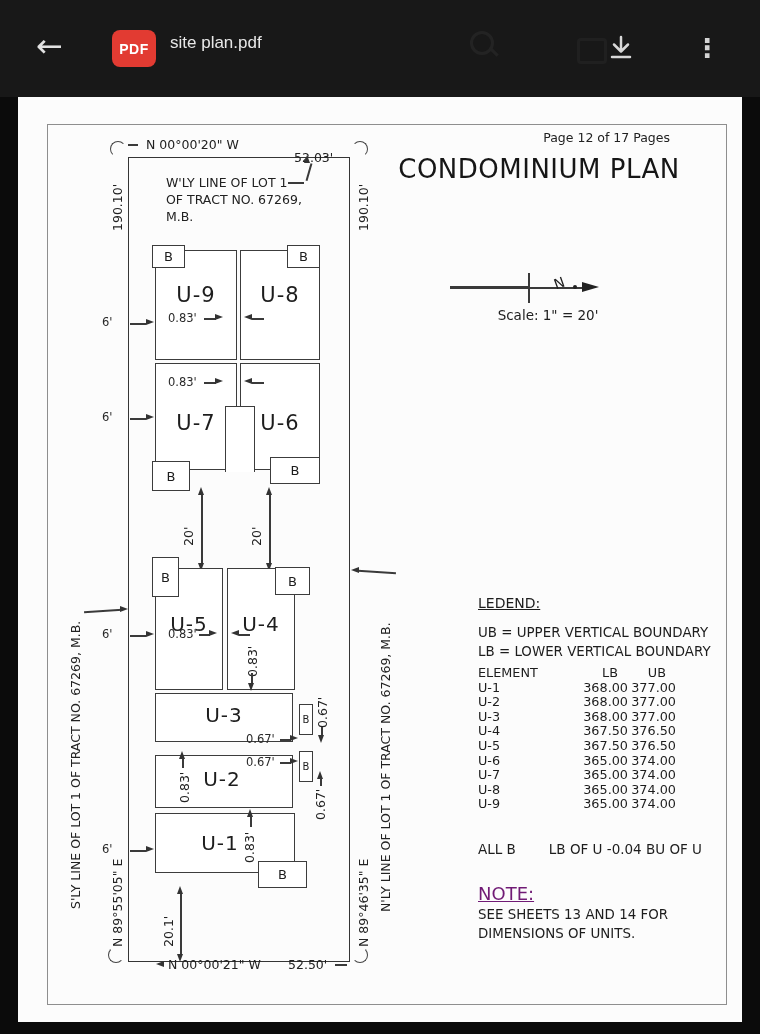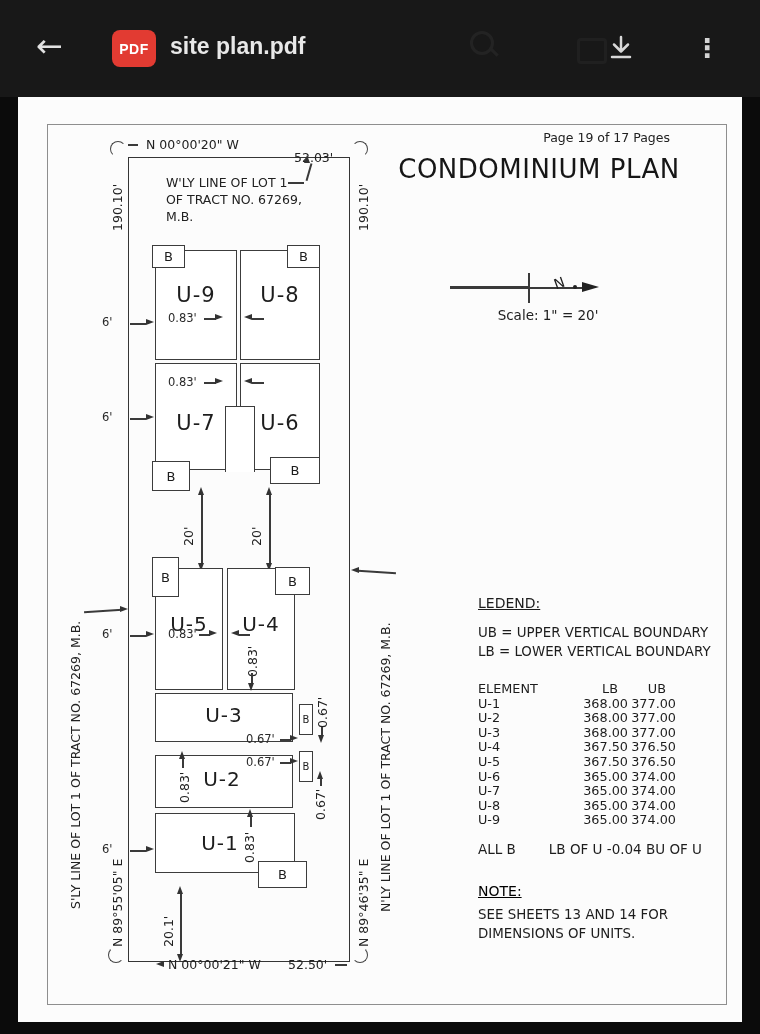--- a/index.html
+++ b/index.html
@@ -5,22 +5,22 @@
   html,body{margin:0;padding:0;}
   body{width:760px;height:1034px;background:#0b0b0b;position:relative;overflow:hidden;
        font-family:"DejaVu Sans",sans-serif;}
   
   .appbar{position:absolute;left:0;top:0;width:760px;height:97px;background:#181818;}
   .back{position:absolute;left:36px;top:26px;font-size:32px;color:#e2e2e2;line-height:40px;}
   .pdfbadge{position:absolute;left:112px;top:30px;width:44px;height:37px;background:#e23b32;
             border-radius:8px;color:#fff;font-family:"Liberation Sans",sans-serif;
             font-weight:bold;font-size:14px;display:flex;align-items:center;justify-content:center;
             letter-spacing:.5px;}
-  .apptitle{position:absolute;left:170px;top:33px;color:#e8e8e8;font-size:23px;
-            font-family:"Liberation Sans",sans-serif;font-weight:bold;}
+  .apptitle{position:absolute;left:170px;top:33px;color:#e8e8e8;font-size:17px;
+            font-family:"Liberation Sans",sans-serif;}
   .ghost{opacity:.55;}
   .gsearch{position:absolute;left:470px;top:31px;width:18px;height:18px;border:3px solid #2d2d2d;
            border-radius:50%;}
   .gsearch .handle{position:absolute;left:17px;top:17px;width:9px;height:3px;background:#2d2d2d;
            transform:rotate(45deg);}
   .gbox{position:absolute;left:577px;top:38px;width:24px;height:20px;border:3px solid #282828;border-radius:4px;}
   .dl{position:absolute;left:603px;top:30px;}
   .menu{position:absolute;left:694px;top:28px;width:26px;height:40px;color:#d4d4d4;
         font-size:26px;font-weight:bold;text-align:center;line-height:40px;}
   
@@ -49,29 +49,29 @@
   .hook.brh{border-color:transparent #444 #444 transparent;}
   
   .doctitle{position:absolute;left:356px;top:57px;width:330px;text-align:center;font-size:26px;
             color:#161616;letter-spacing:.5px;}
   .docsub{position:absolute;left:356px;top:99px;width:330px;text-align:center;font-size:18.5px;color:#1a1a1a;}
   .keybox{position:absolute;left:437px;top:131px;width:167px;height:21px;border:1.3px solid #4a4a4a;
           text-align:center;font-size:13px;line-height:21px;color:#1d1d1d;}
   .legend{position:absolute;left:460px;top:498px;color:#1d1d1d;}
   .lg-h{font-size:14px;text-decoration:underline;margin-bottom:12px;}
   .lg-def{font-size:13.4px;line-height:19px;}
-  .lg-table{margin-top:21px;}
+  .lg-table{margin-top:5px;}
   .lg-row{display:flex;height:14.6px;font-size:12.8px;line-height:14.6px;}
   .lg-c1{width:88px;}
   .lg-c2{width:62px;text-align:right;}
   .lg-c3{width:48px;text-align:right;}
   .lg-head .lg-c2,.lg-head .lg-c3{padding-right:10px;box-sizing:border-box;}
   .allb{position:absolute;left:460px;top:744px;display:flex;font-size:13.5px;color:#1d1d1d;}
   .allb span:last-child{margin-left:33px;}
-  .noteh{position:absolute;left:460px;top:786px;font-size:14px;text-decoration:underline;color:#000000;}
+  .noteh{position:absolute;left:460px;top:786px;font-size:18px;text-decoration:underline;color:#701a75;}
   .notebody{position:absolute;left:460px;top:808px;font-size:13.4px;line-height:19px;color:#1d1d1d;}
 </style>
 </head>
 <body>
 
 <div class="appbar">
   <div class="back">←</div>
   <div class="pdfbadge">PDF</div>
   <div class="apptitle">site plan.pdf</div>
   <div class="gsearch ghost">
@@ -82,21 +82,21 @@
     <svg width="36" height="36" viewBox="0 0 36 36" fill="none">
       <path d="M18 7v13M11 14.5 18 21.5l7-7M9 27h18" stroke="#d8d8d8" stroke-width="2.5" stroke-linecap="round" stroke-linejoin="round"></path>
     </svg>
   </div>
   <div class="menu">⋮</div>
 </div>
 
 <div class="page">
   <div class="frame"></div>
 
-  <div class="t" style="left:480px;top:33px;width:172px;text-align:right;">Page 19 of 17 Pages</div>
+  <div class="t" style="left:480px;top:33px;width:172px;text-align:right;">Page 12 of 17 Pages</div>
   <div class="doctitle">CONDOMINIUM PLAN</div>
 
   <div>
     <div class="hl" style="left:432px;top:189px;width:78px;height:3px;"></div>
     <div class="hl" style="left:508px;top:190px;width:62px;"></div>
     <div class="vl" style="left:510px;top:176px;height:30px;"></div>
     <div class="t" style="left:536px;top:178px;font-size:14px;transform:rotate(-20deg);">N</div>
     <div style="position:absolute;left:555px;top:188px;width:4px;height:4px;border-radius:50%;background:#222;"></div>
     <div style="position:absolute;left:564px;top:185px;width:0;height:0;border-top:5.5px solid transparent;border-bottom:5.5px solid transparent;border-left:17px solid #222;"></div>
   </div>

